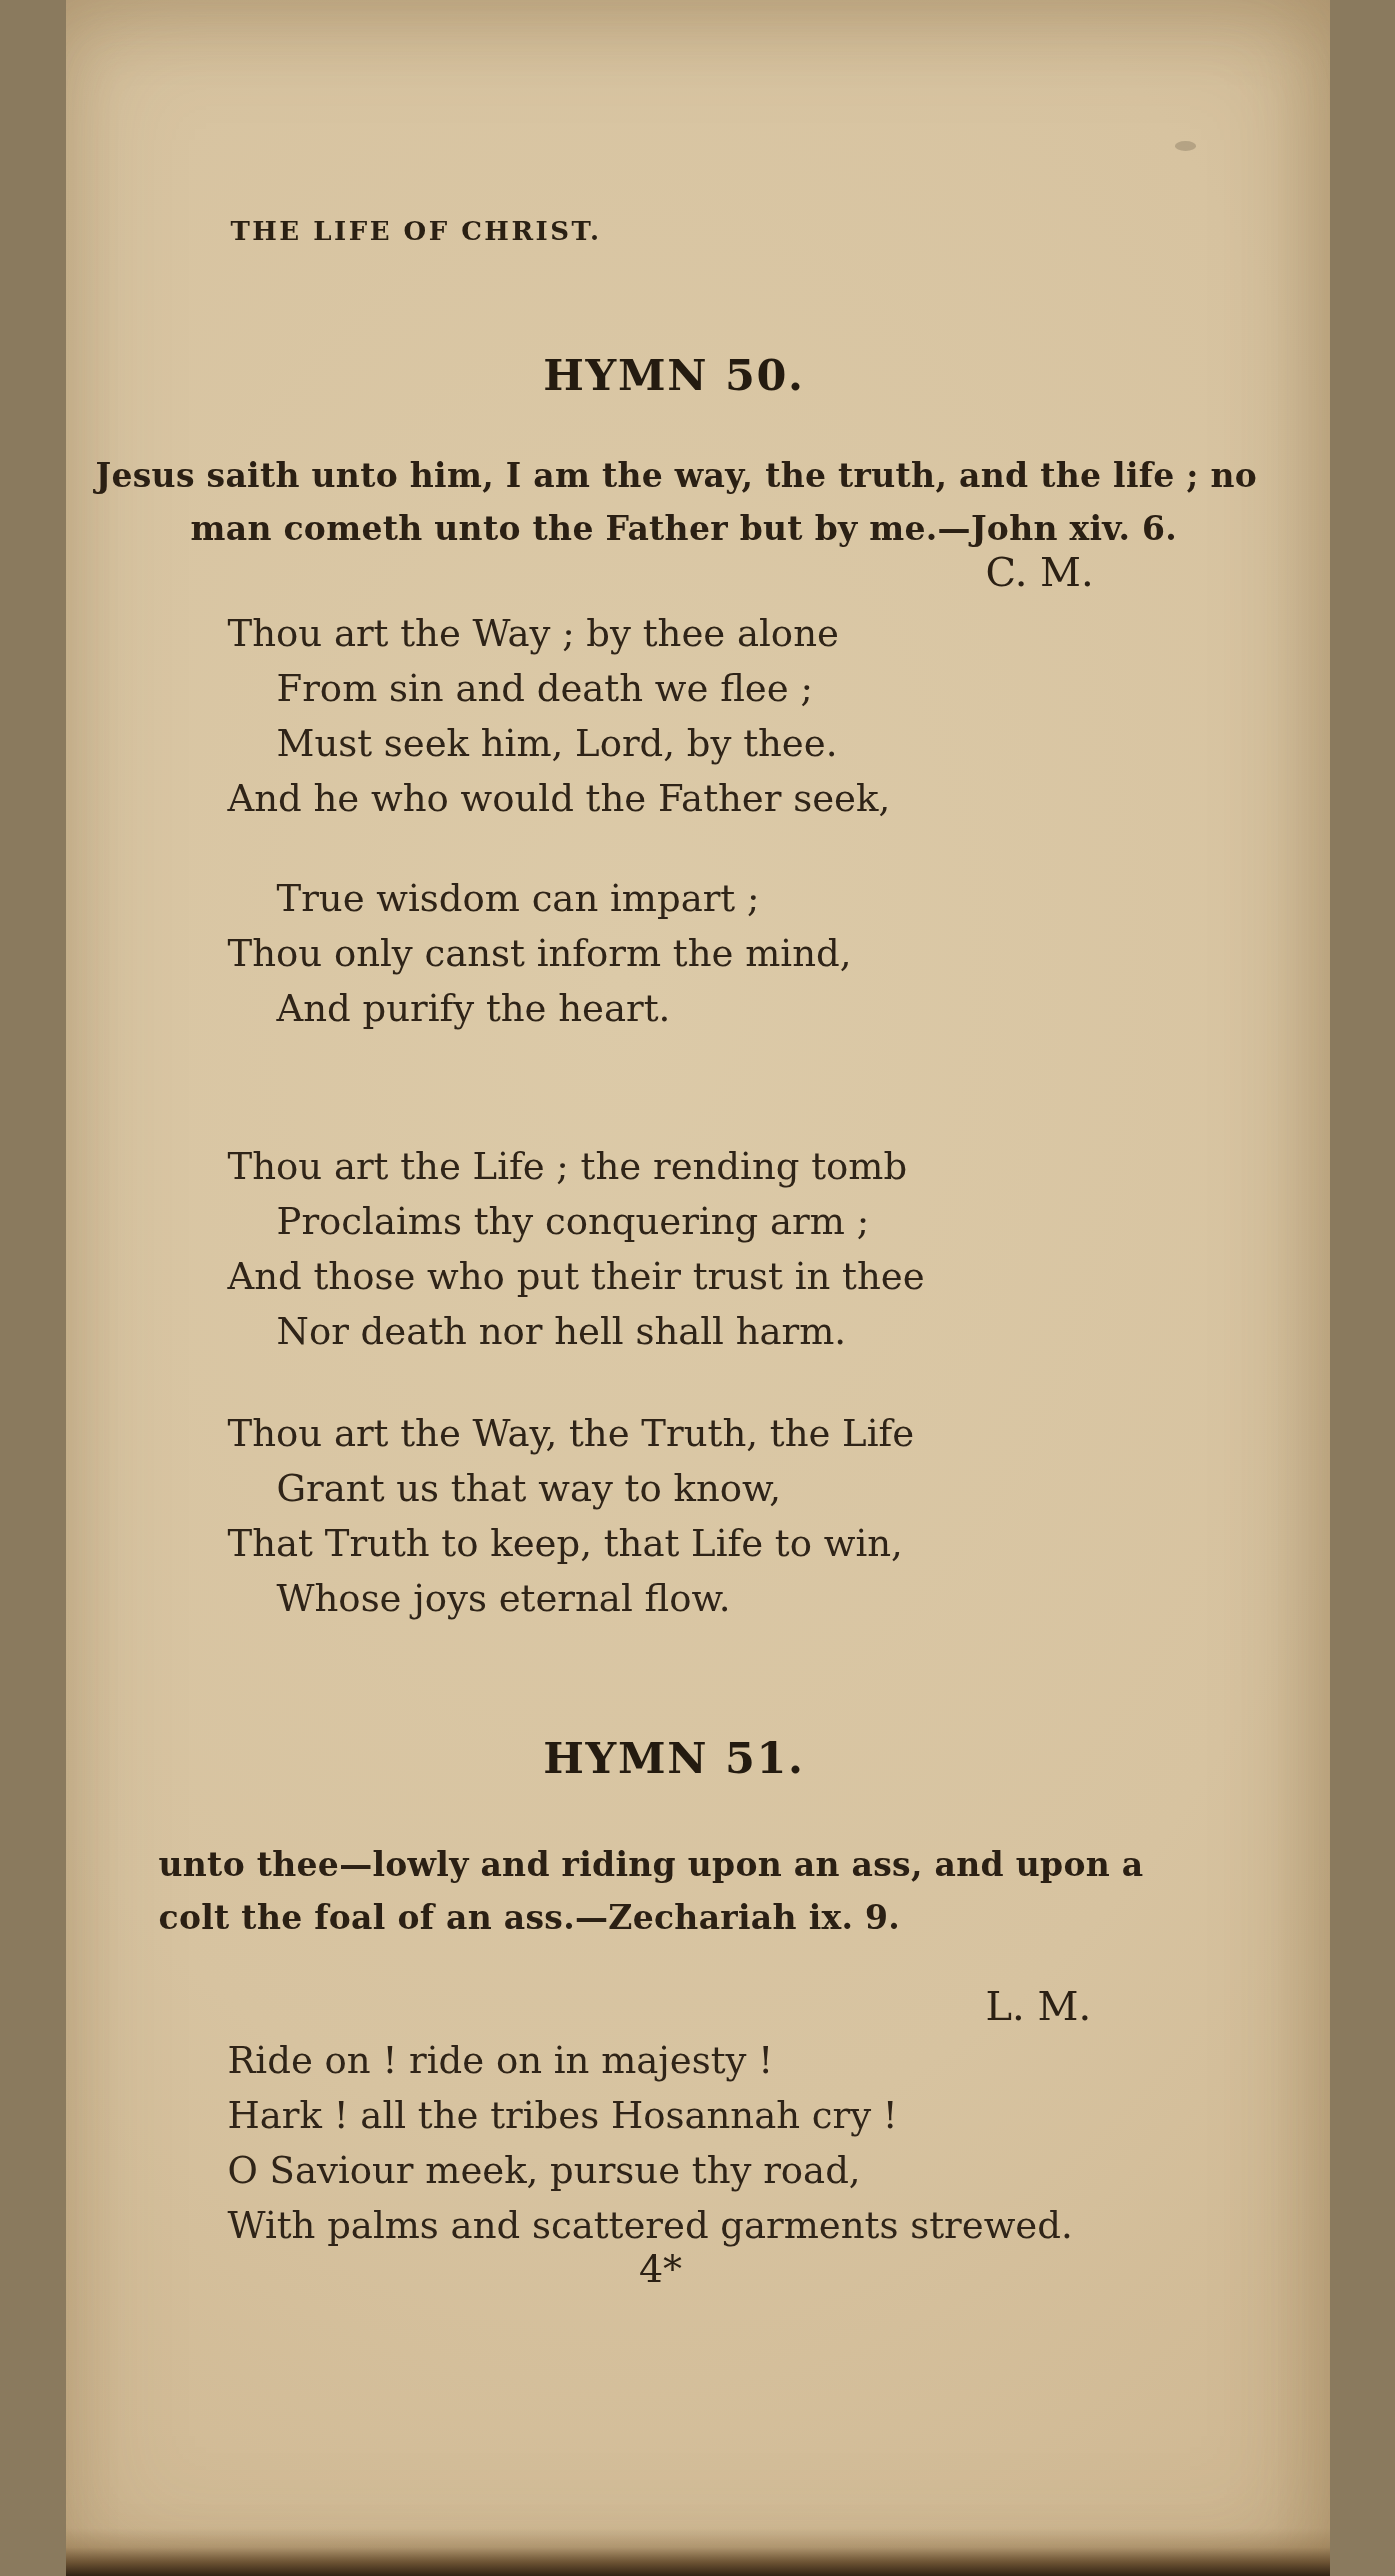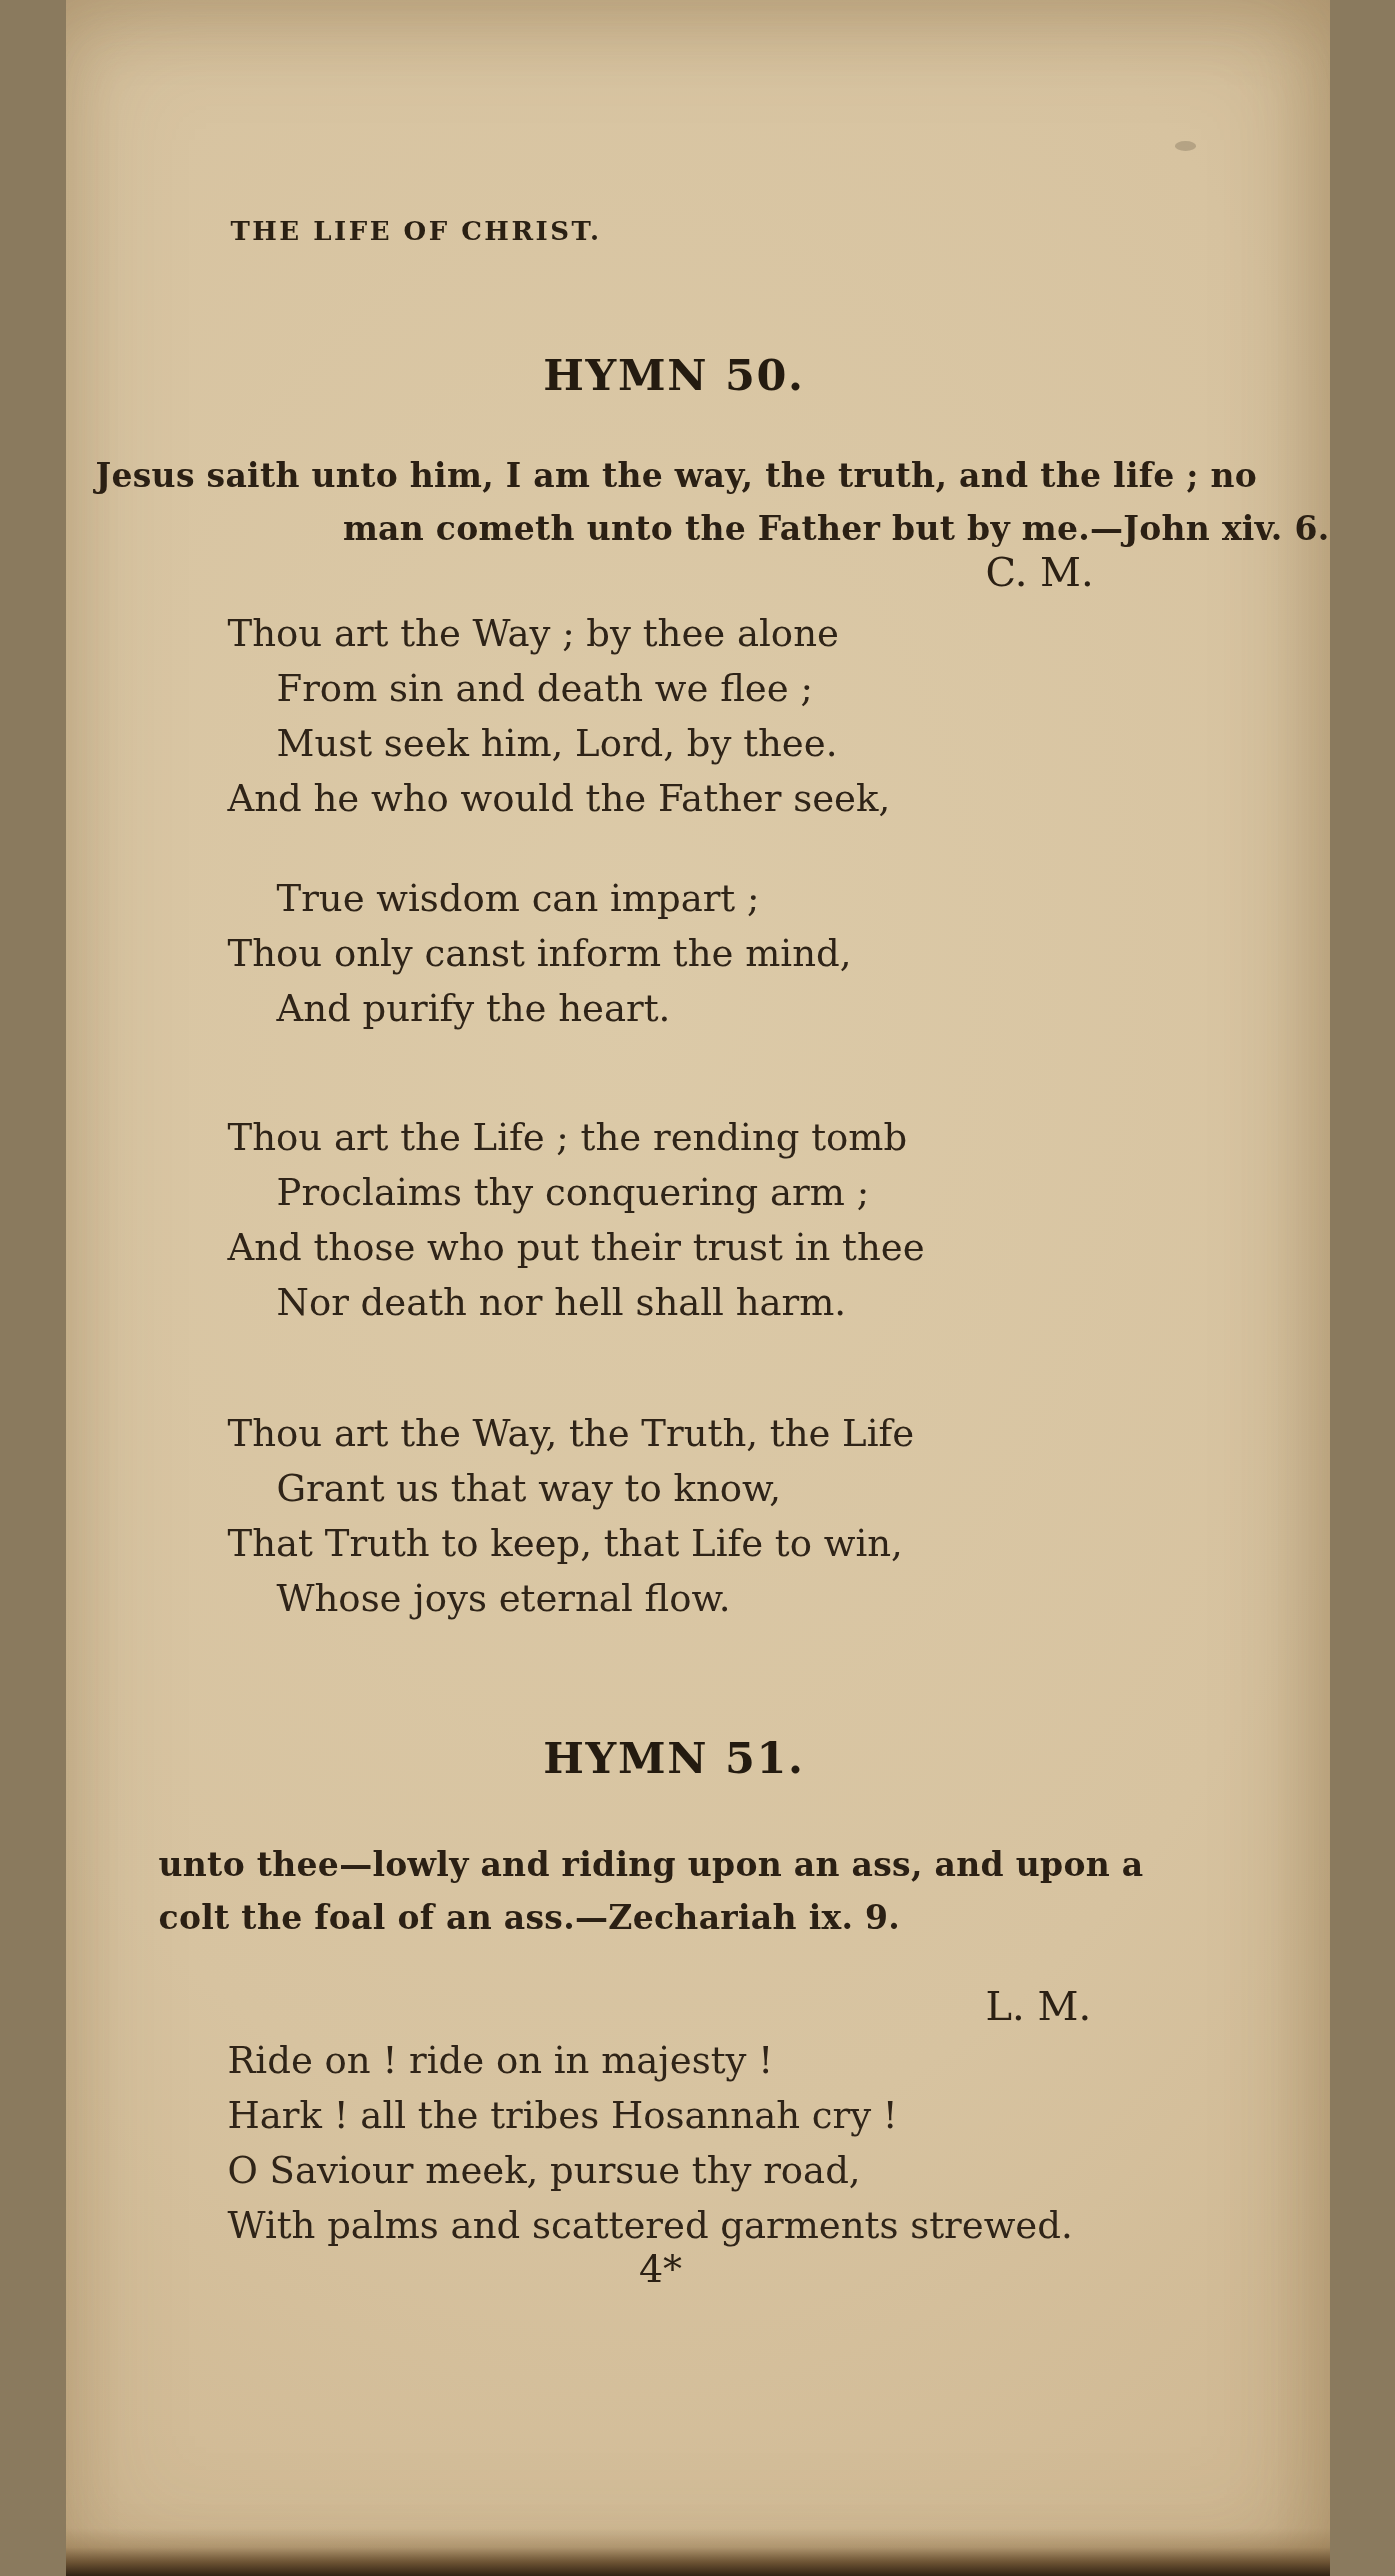--- a/index.html
+++ b/index.html
@@ -47,36 +47,36 @@
   .ep-line {
     font-size: 33px;
     font-weight: 700;
     line-height: 53px;
     letter-spacing: 0.3px;
     white-space: nowrap;
     color: #2b2014;
   }
   .ml36  { margin-left: 30px; }
   .ml112 { margin-left: 93px; }
-  .ml150 { margin-left: 125px; text-align: right; }
+  .ml150 { margin-left: 125px; }
 
   .meter {
     position: absolute;
     left: 920px;
     font-size: 40px;
     color: #2b2014;
     white-space: nowrap;
   }
   .m50 { top: 549px; }
   .m51 { top: 1983px; }
 
   .verse { position: absolute; left: 0; top: 0; width: 100%; }
   .v1  { top: 606px; }
   .v2  { top: 871px; }
-  .v3  { top: 1110px; }
+  .v3  { top: 1139px; }
   .v4  { top: 1406px; }
   .v51 { top: 2033px; }
   .vl {
     font-size: 37px;
     line-height: 55px;
     white-space: nowrap;
     color: #2f2418;
   }
   .flush { margin-left: 162px; }
   .ind   { margin-left: 211px; }

